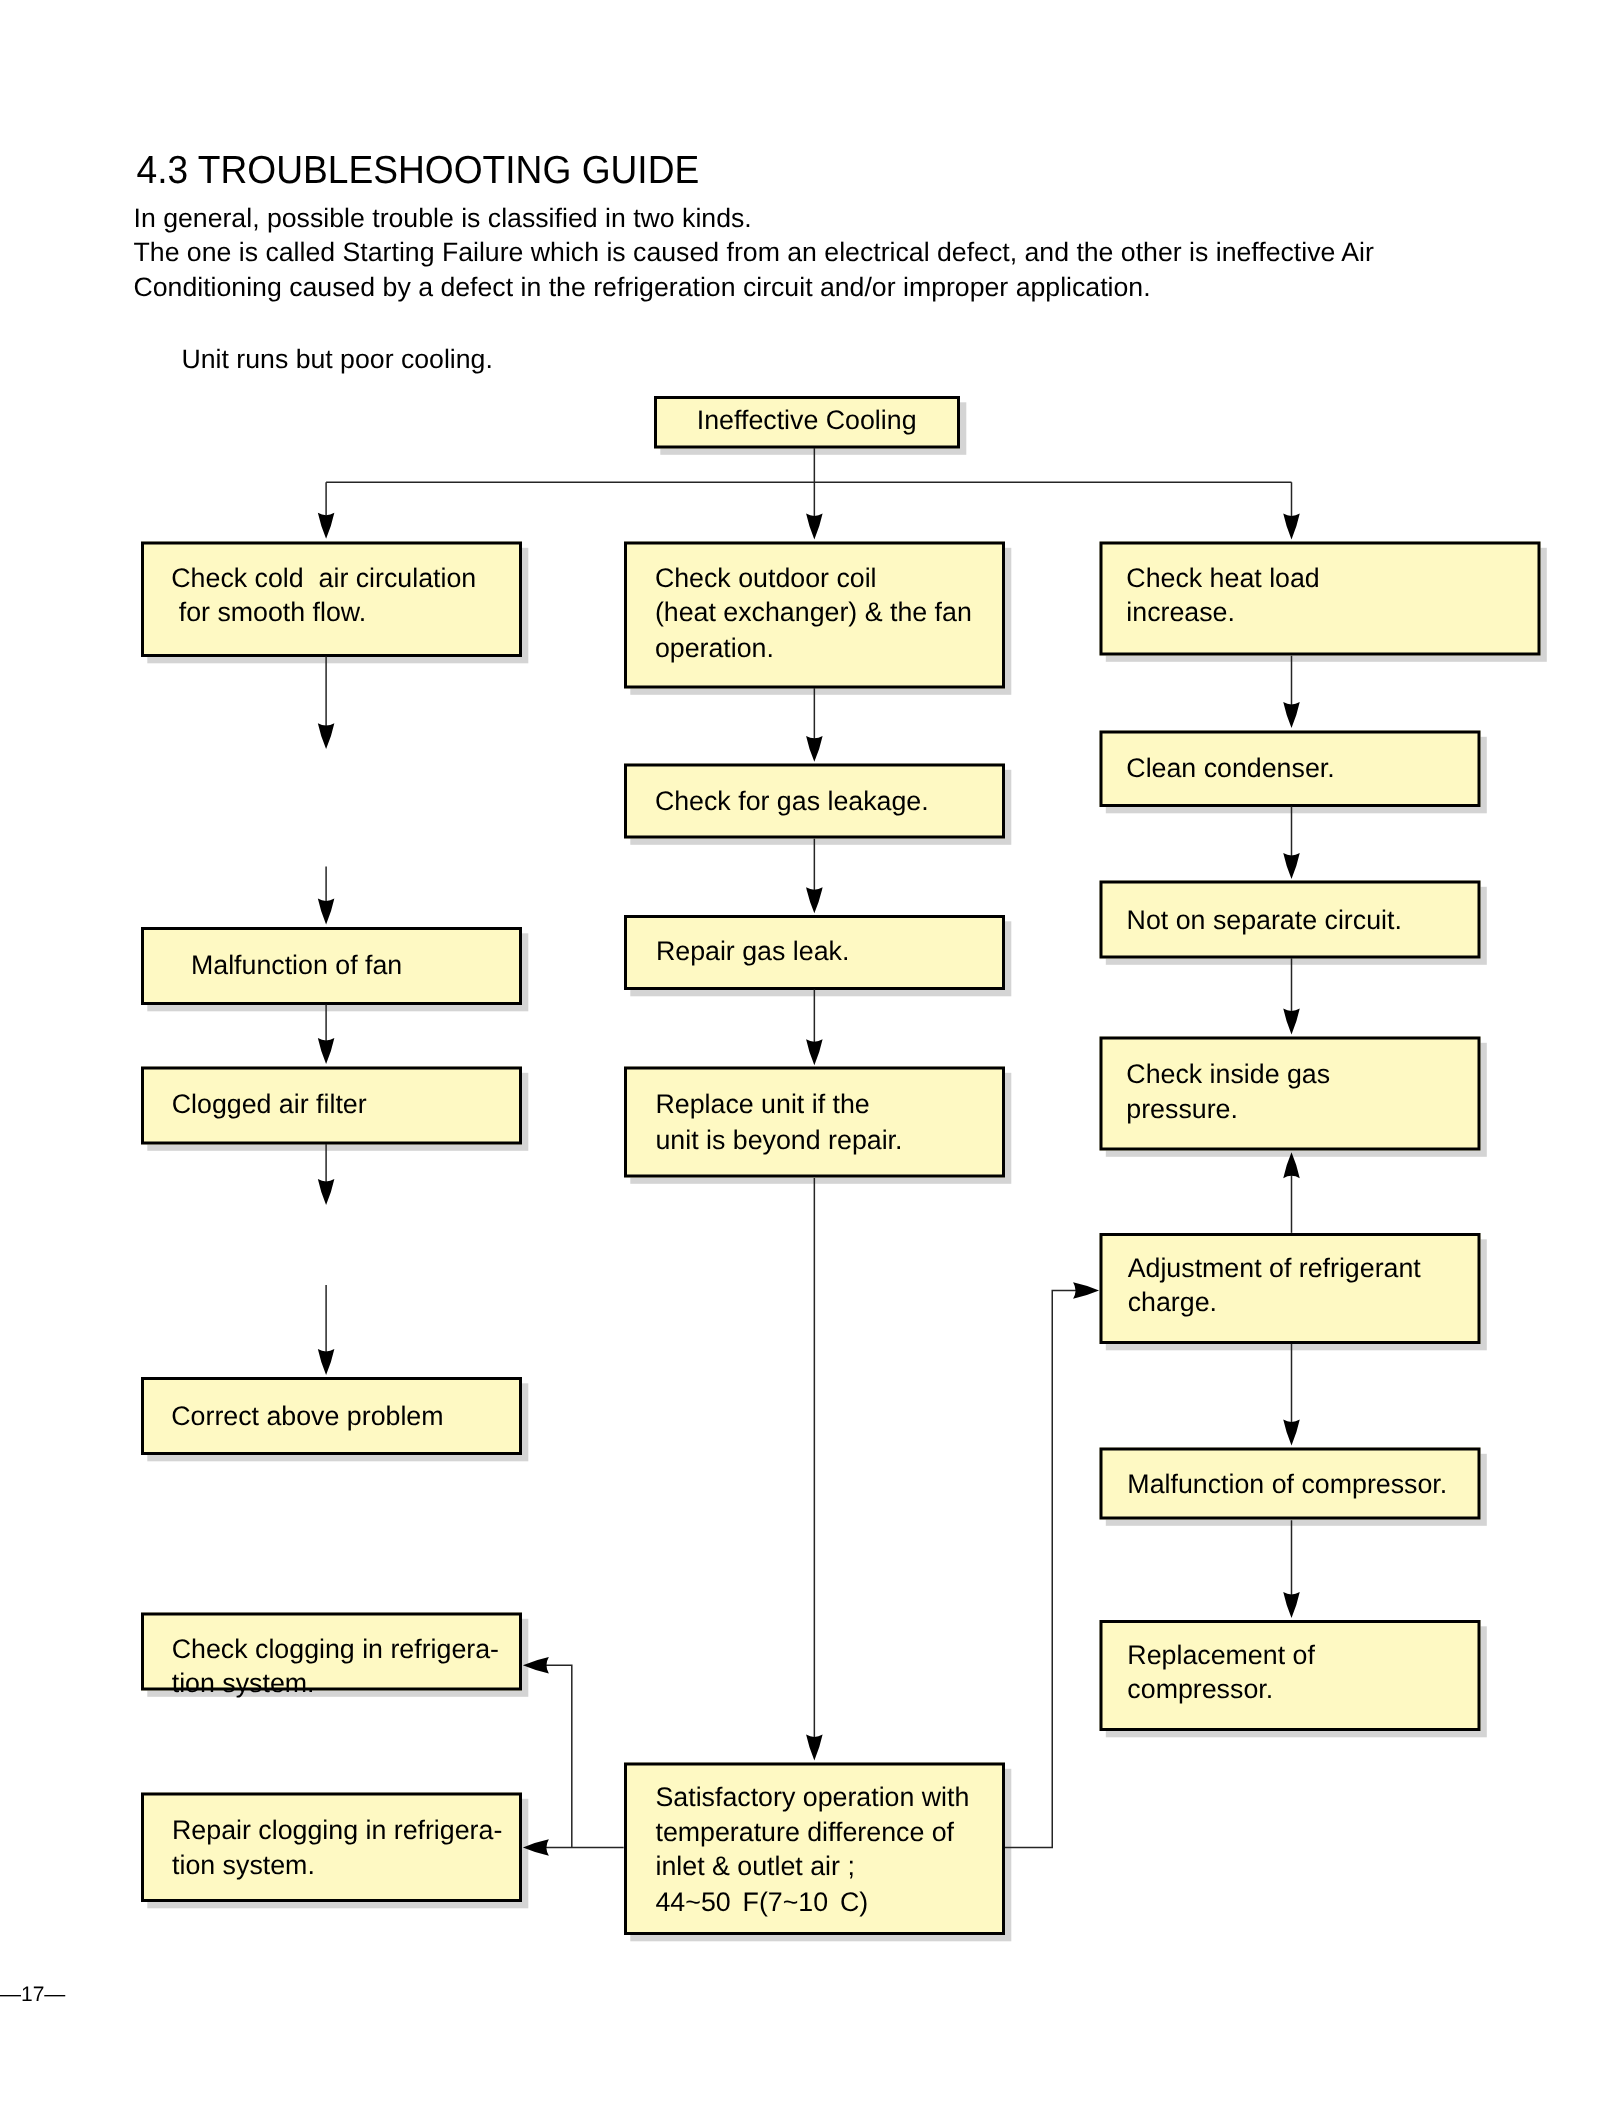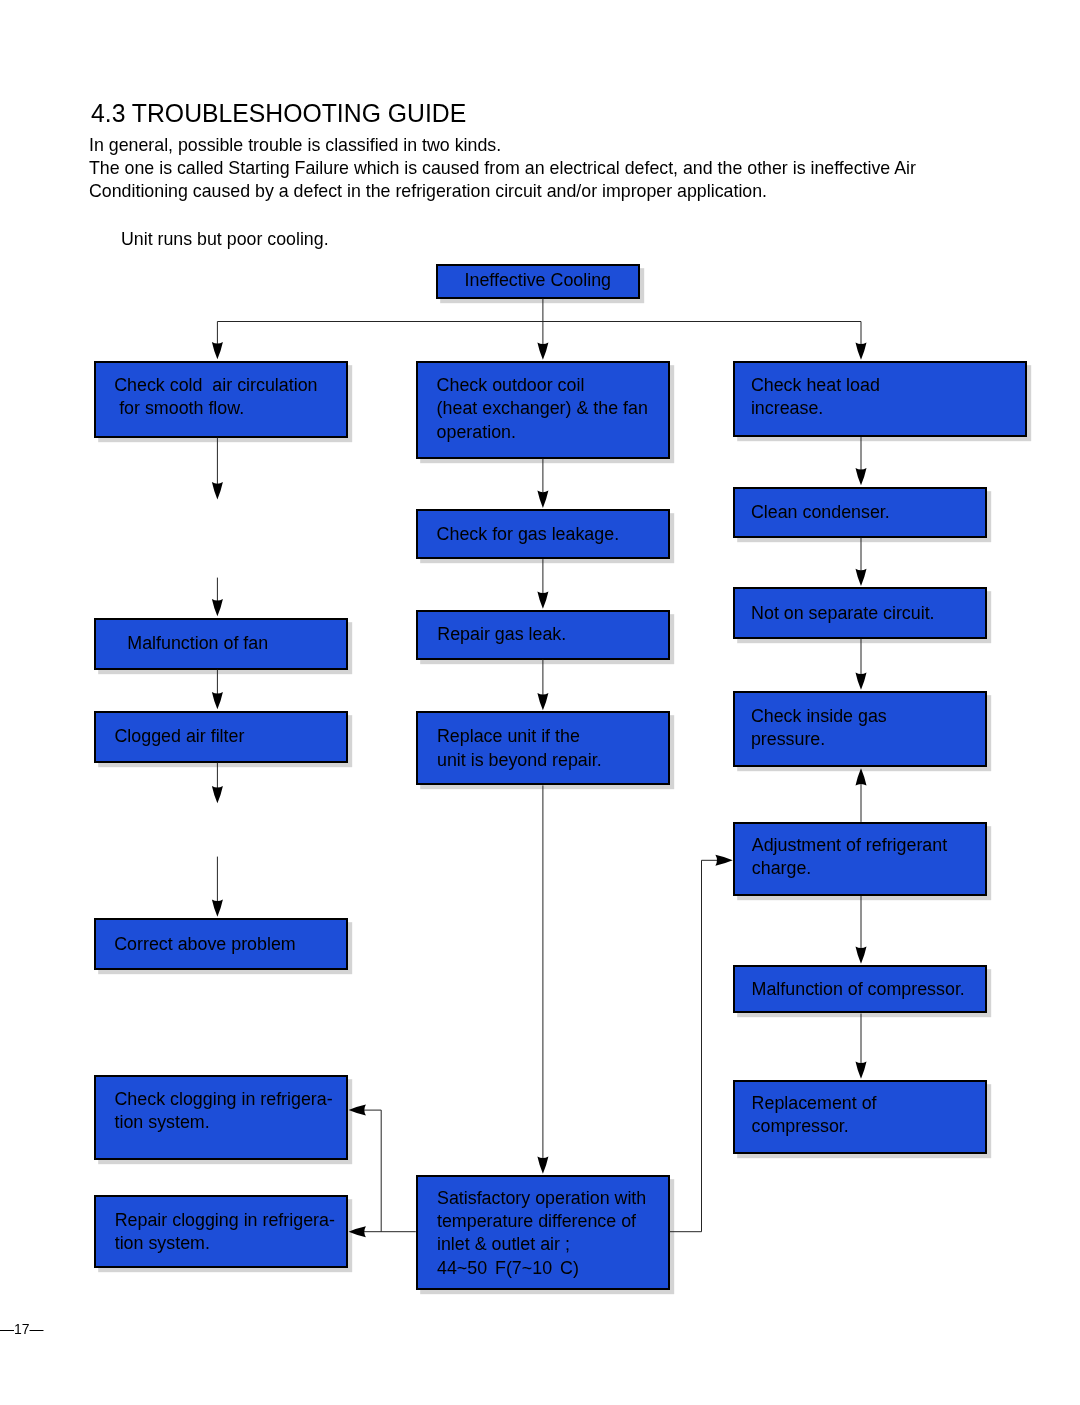--- a/index.html
+++ b/index.html
@@ -7,21 +7,21 @@
        font-family:"Liberation Sans",sans-serif;color:#000;-webkit-font-smoothing:antialiased;}
   #page{position:absolute;left:0;top:0;width:1080px;height:1405px;
        will-change:transform;transform:translateZ(0);}
 
   .heading{position:absolute;left:90.5px;top:99.5px;font-size:26.1px;line-height:26px;
            white-space:nowrap;transform:scaleX(0.949);transform-origin:left top;}
   .para{position:absolute;font-size:17.8px;line-height:23.2px;white-space:pre;}
 
   svg.lines{position:absolute;left:0;top:0;width:1080px;height:1405px;z-index:3;}
 
-  .node{position:absolute;box-sizing:border-box;background:#1d4ed8;border:2.3px solid #000;z-index:2;
+  .node{position:absolute;box-sizing:border-box;background:#fef9c3;border:2.3px solid #000;z-index:2;
         box-shadow:4.2px 4.2px 0 0 #d4d4d4;padding-left:12px;}
   .node .txt{position:absolute;left:16.9px;font-size:17.85px;line-height:23.3px;white-space:pre;
              width:230px;}
 
   .footer{position:absolute;left:0;top:1321.3px;width:1080px;
           font-size:14px;letter-spacing:0px;}
 </style>
 </head>
 <body>
 
@@ -89,21 +89,21 @@
     </div>
   <div class="node" style="left:94.3px;top:617.5px;width:254.2px;height:52.1px;">
     <div class="txt" style="left:31px;top:12.97px;">Malfunction of fan</div>
     </div>
   <div class="node" style="left:94.3px;top:710.5px;width:254.2px;height:52.2px;">
     <div class="txt" style="left:18.20px;top:12.57px;">Clogged air filter</div>
     </div>
   <div class="node" style="left:94.3px;top:917.9px;width:254.2px;height:51.9px;">
     <div class="txt" style="left:17.90px;top:12.87px;">Correct above problem</div>
     </div>
-  <div class="node" style="left:94.3px;top:1075.1px;width:254.2px;height:85px;">
+  <div class="node" style="left:94.3px;top:1075.1px;width:254.2px;height:52px;">
     <div class="txt" style="left:18.20px;top:10.97px;width:240px;">Check clogging in refrigera-
 tion system.</div>
     </div>
   <div class="node" style="left:94.3px;top:1194.9px;width:254.2px;height:72.7px;">
     <div class="txt" style="left:18.40px;top:11.67px;width:240px;">Repair clogging in refrigera-
 tion system.</div>
     </div>
   <div class="node" style="left:415.6px;top:360.9px;width:254.2px;height:97.8px;">
     <div class="txt" style="left:19.00px;top:11.07px;">Check outdoor coil
 (heat exchanger) &amp; the fan

